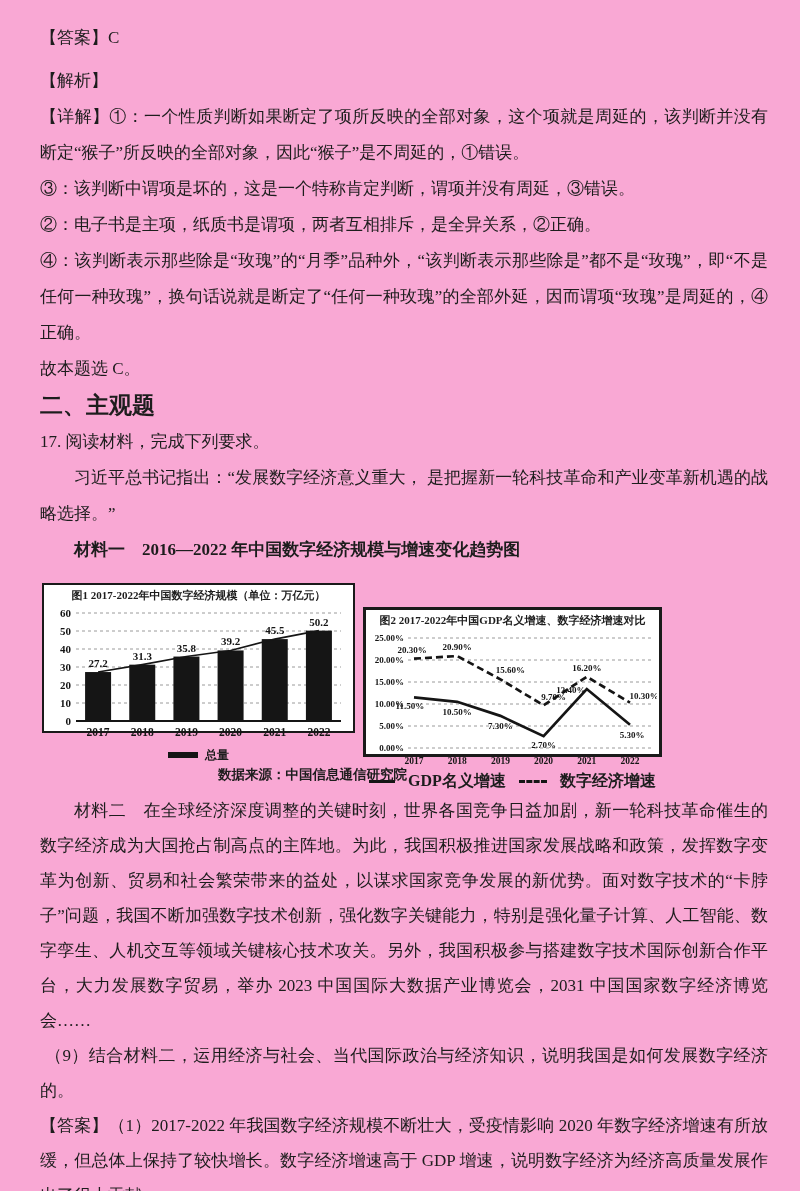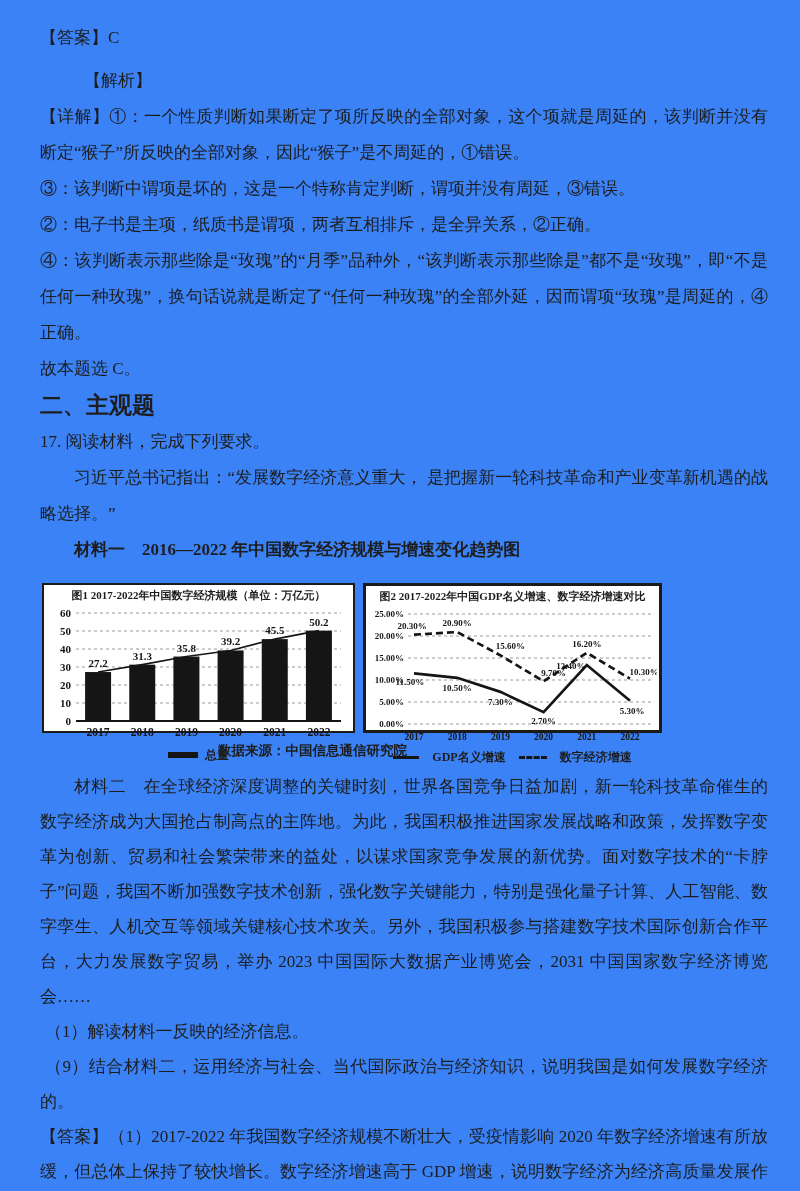--- a/index.html
+++ b/index.html
@@ -1,42 +1,42 @@
 <!DOCTYPE html>
 <html><head>
 <meta charset="utf-8">
 <style>
   * { box-sizing: border-box; }
   body { margin: 0; background: #e8e8e8; }
   .page {
     width: 800px; height: 1191px; margin: 0 auto; overflow: hidden;
-    background: #3b82f6; color: #1d1d1d; position: relative;
+    background: #f9a8d4; color: #1d1d1d; position: relative;
     font-family: "Liberation Serif", "DejaVu Serif", serif;
     padding: 20px 32px 0 40px;
   }
   .line { margin: 0; font-size: 17px; line-height: 36px; text-align: justify; }
   .lower .line { line-height: 35px; }
-  .gap-top { margin-top: 7px; margin-left: 44px; }
+  .gap-top { margin-top: 7px; }
   .ind2 { text-indent: 2em; }
   .ind05 { text-indent: 5px; }
   .bold { font-weight: bold; }
   h2.sec { margin: 0; font-size: 23px; line-height: 37px; font-weight: bold; }
 
   .charts-row { display: flex; gap: 8px; margin: 15px 0 0 2px; }
   .chart-box {
     border: 2px solid #1a1a1a; background: #fff;
     width: 313px; height: 150px; padding: 3px 2px 0;
   }
-  .chart-box2 { border-width: 3px; width: 299px; }
+  .chart-box2 { border-width: 3px; width: 299px; margin-top: 24px; }
   .chart-title { text-align: center; font-size: 11px; font-weight: bold; line-height: 15px; }
   .chart-box svg { display: block; }
   .legend-row { display: flex; justify-content: center; align-items: center; gap: 7px;
     font-weight: bold; line-height: 14px; }
   .legend1 { font-size: 12px; margin-top: 5px; }
-  .legend2 { font-size: 12px; gap: 13px; margin-top: 2px; }
+  .legend2 { font-size: 16px; gap: 13px; margin-top: 2px; }
   .sw-bar { width: 30px; height: 6px; background: #151515; }
   .sw-solid { width: 26px; height: 0; border-top: 3px solid #151515; }
   .sw-dashed { width: 28px; height: 0; border-top: 3px dashed #151515; }
   .caption { margin: 5px 0 6px 178px; font-size: 13.5px; font-weight: bold; line-height: 25px; }
   .lower { margin-top: 4px; }
 </style>
 </head>
 <body>
 
 <div class="page">
@@ -140,19 +140,18 @@
         <span class="sw-dashed"></span>
         <span>数字经济增速</span>
       </div>
     </div>
   </div>
 
   <p class="caption">数据来源：中国信息通信研究院</p>
 
   <div class="lower">
     <p class="line ind2">材料二　在全球经济深度调整的关键时刻，世界各国竞争日益加剧，新一轮科技革命催生的数字经济成为大国抢占制高点的主阵地。为此，我国积极推进国家发展战略和政策，发挥数字变革为创新、贸易和社会繁荣带来的益处，以谋求国家竞争发展的新优势。面对数字技术的“卡脖子”问题，我国不断加强数字技术创新，强化数字关键能力，特别是强化量子计算、人工智能、数字孪生、人机交互等领域关键核心技术攻关。另外，我国积极参与搭建数字技术国际创新合作平台，大力发展数字贸易，举办 2023 中国国际大数据产业博览会，2031 中国国家数字经济博览会……</p>
-    <p class="line ind05">（1）解读材料一反映的经济信息。</p>
     <p class="line ind05">（9）结合材料二，运用经济与社会、当代国际政治与经济知识，说明我国是如何发展数字经济的。</p>
     <p class="line">【答案】（1）2017-2022 年我国数字经济规模不断壮大，受疫情影响 2020 年数字经济增速有所放缓，但总体上保持了较快增长。数字经济增速高于 GDP 增速，说明数字经济为经济高质量发展作出了很大贡献。</p>
 
   </div>
 
 </div>
 
 </body></html>

